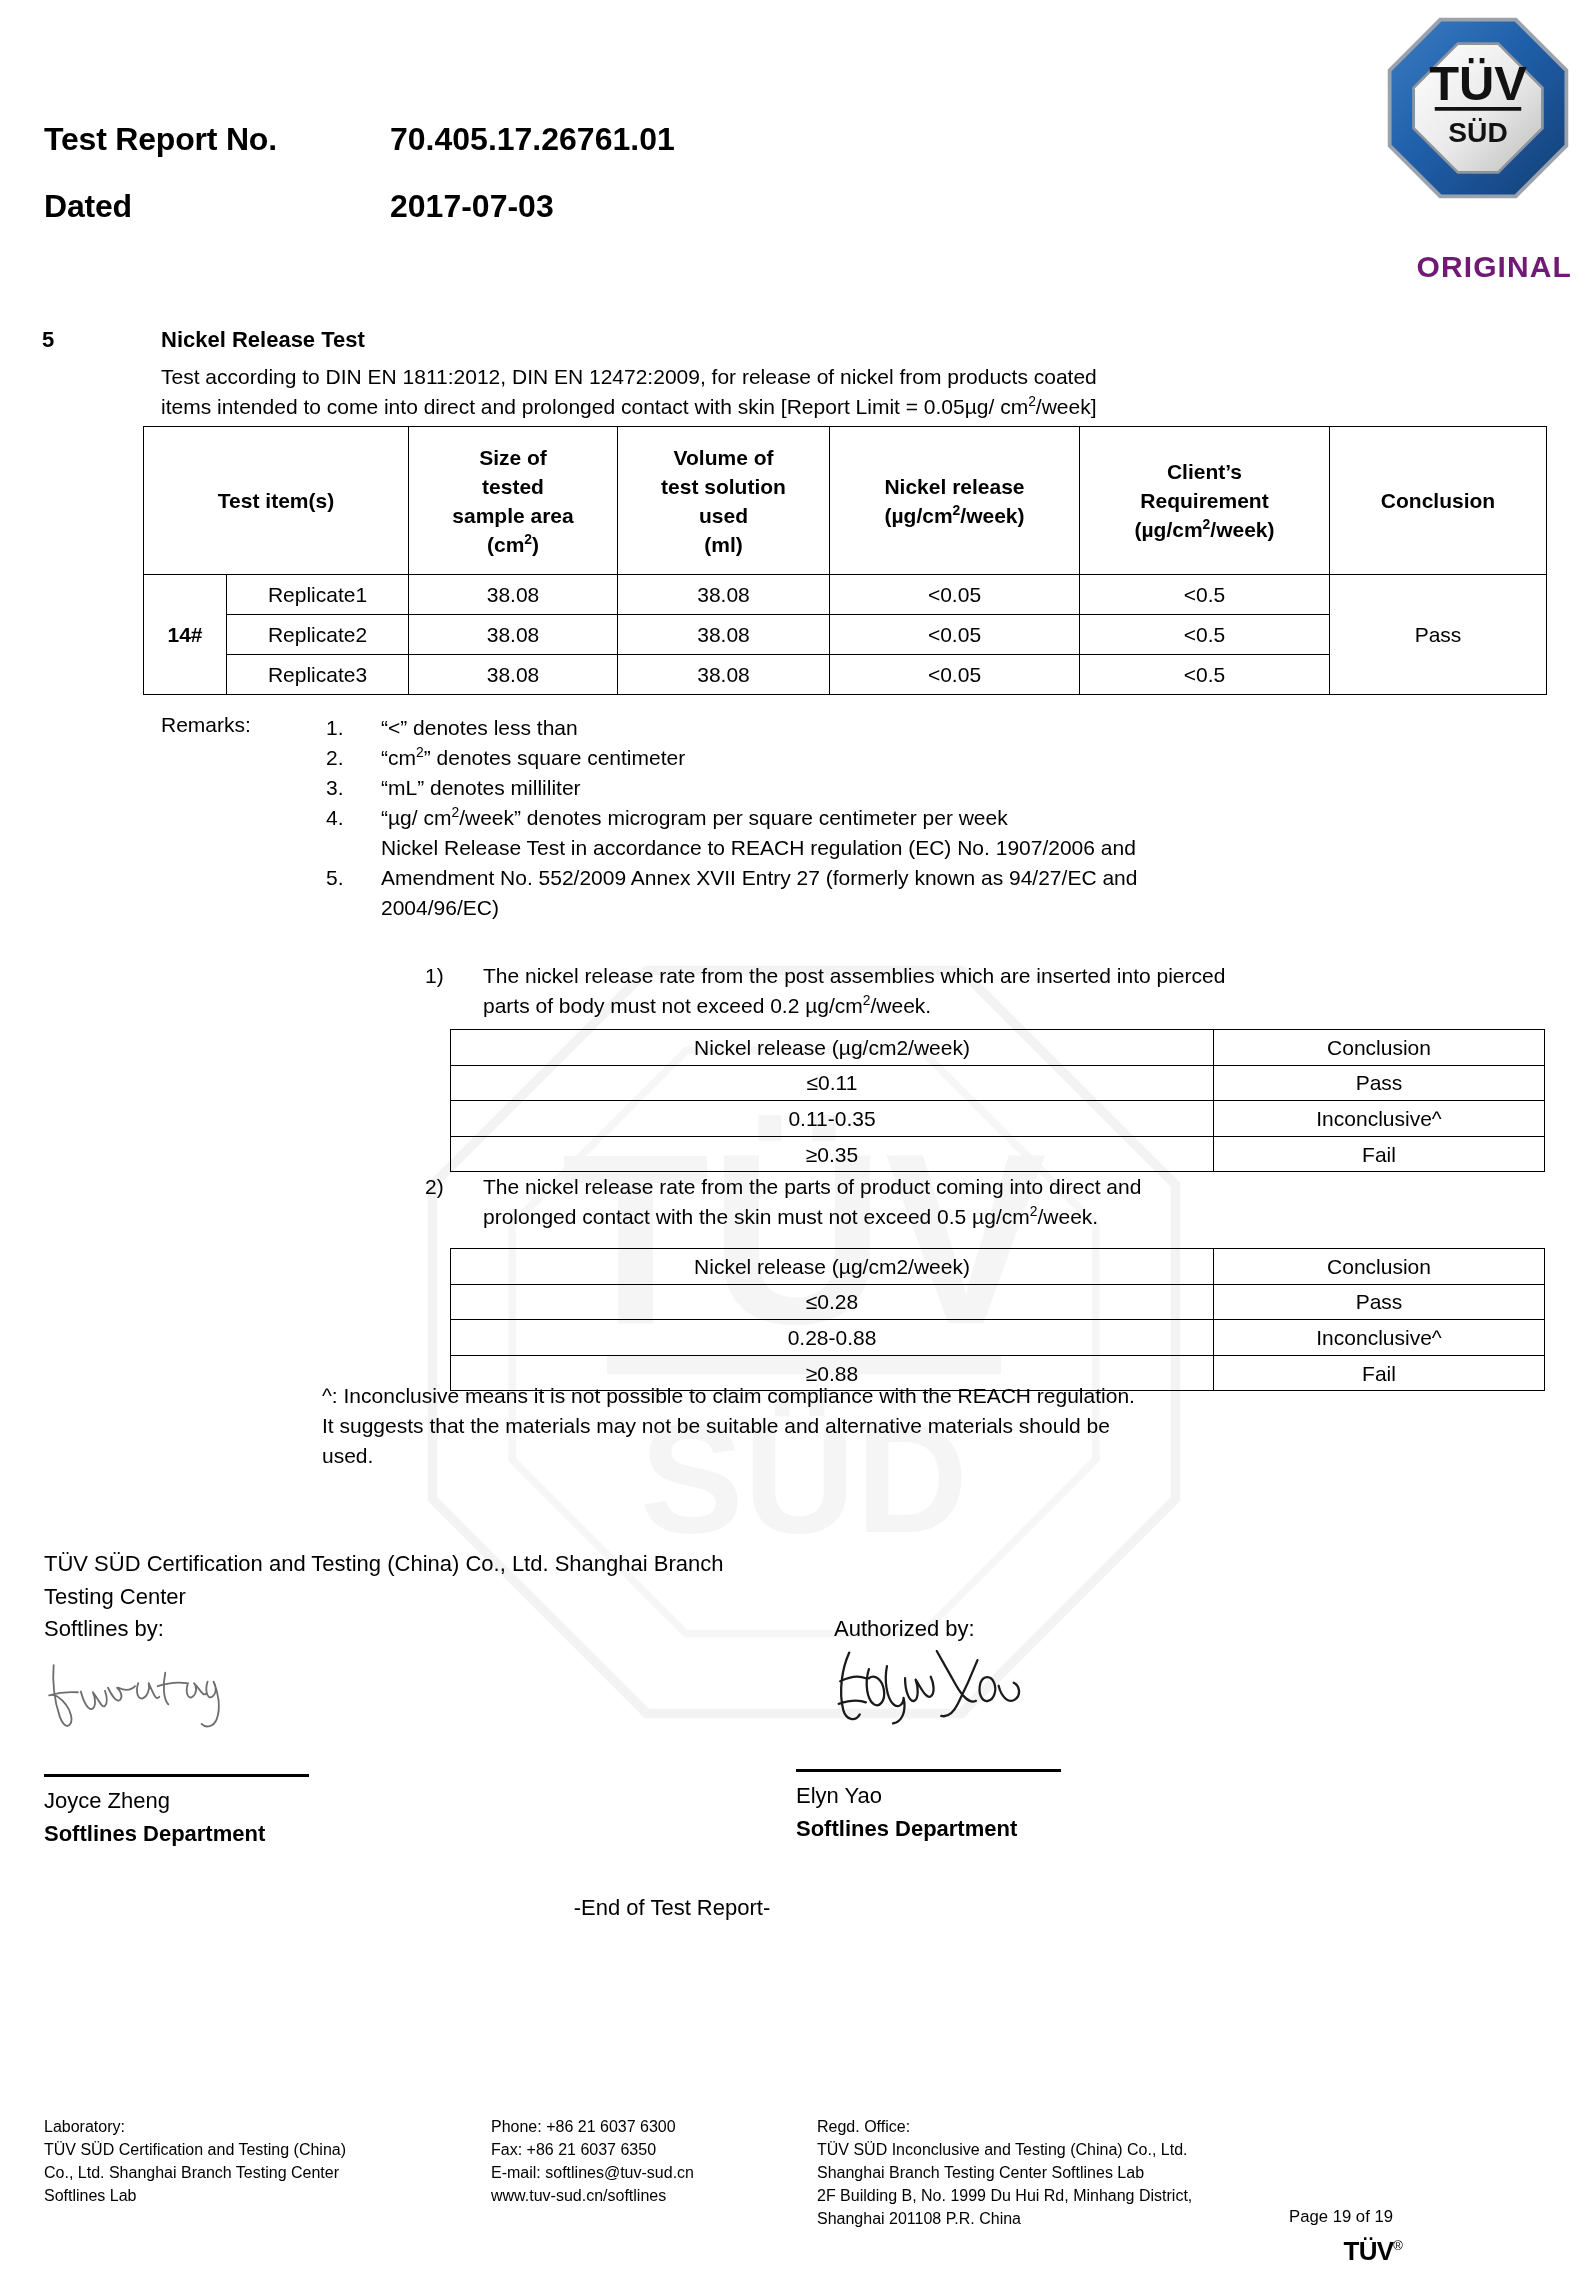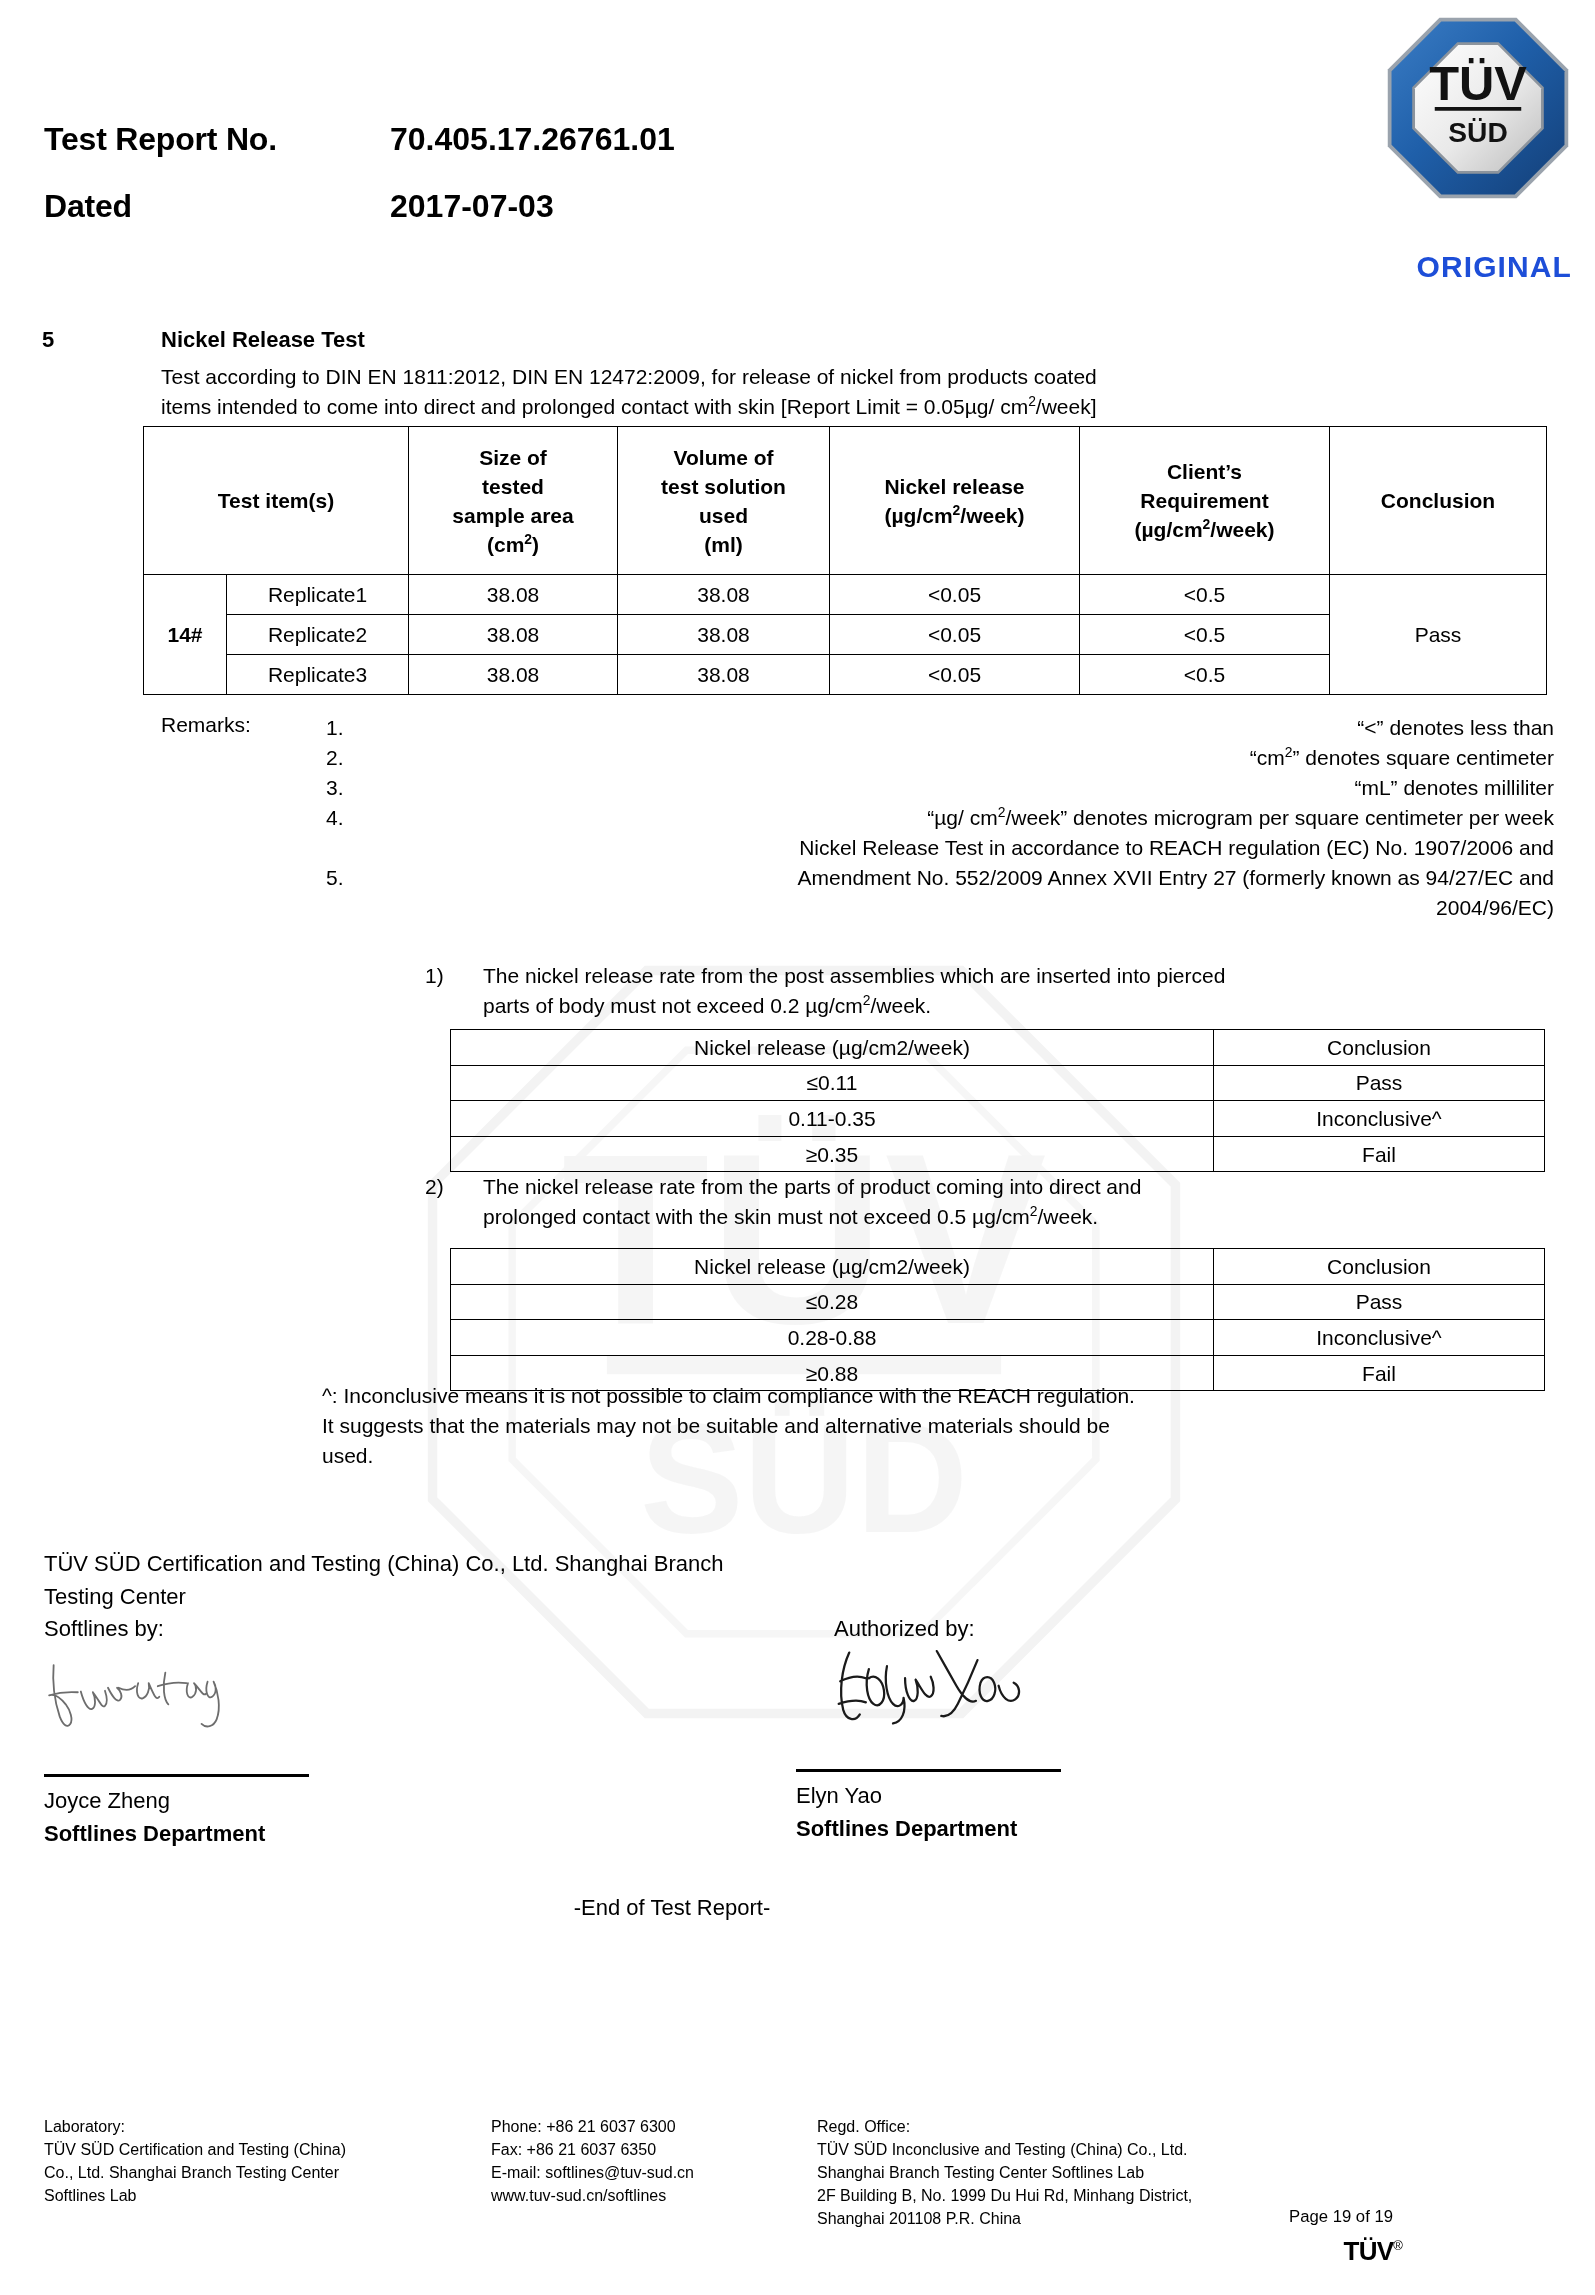--- a/index.html
+++ b/index.html
@@ -54,21 +54,21 @@
     top: 13.6px;
     width: 190px;
     height: 188px;
   }
   .original {
     position: absolute;
     right: 24px;
     top: 250px;
     font-size: 30px;
     font-weight: bold;
-    color: #1d4ed8;
+    color: #701a75;
     letter-spacing: 1.1px;
   }
 
   
   .sec-num {
     position: absolute;
     left: 42px;
     top: 327px;
     font-size: 22px;
     font-weight: bold;
@@ -134,21 +134,21 @@
   .remarks-list {
     position: absolute;
     left: 326px;
     top: 713px;
     width: 1228px;
     font-size: 21px;
     line-height: 30px;
   }
   .rk-row { display: flex; }
   .rk-num { width: 55px; flex: none; }
-  .rk-txt { flex: 1; text-align: right; }
+  .rk-txt { flex: 1; }
 
   .sub-list {
     position: absolute;
     left: 425px;
     top: 961px;
     width: 1130px;
     font-size: 21px;
     line-height: 30px;
   }
   .sl-row { display: flex; }

